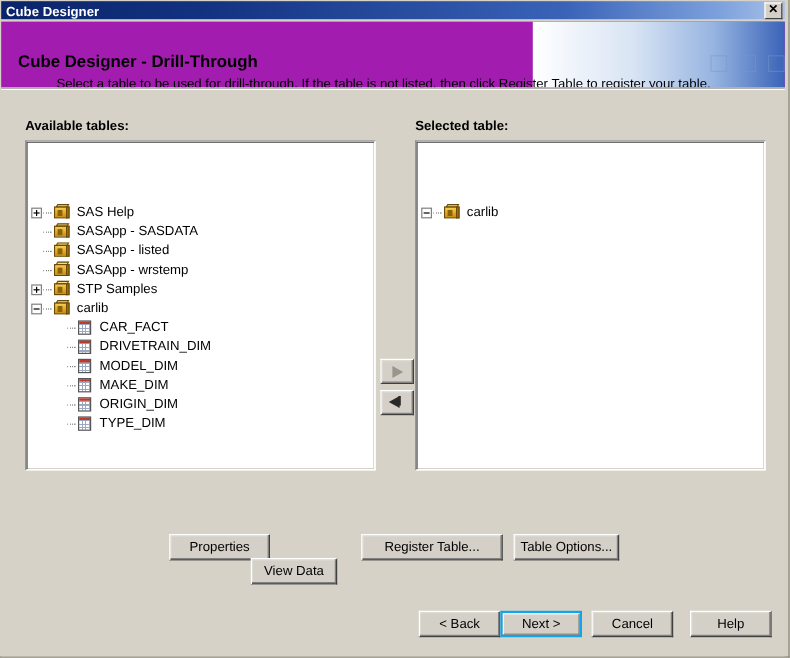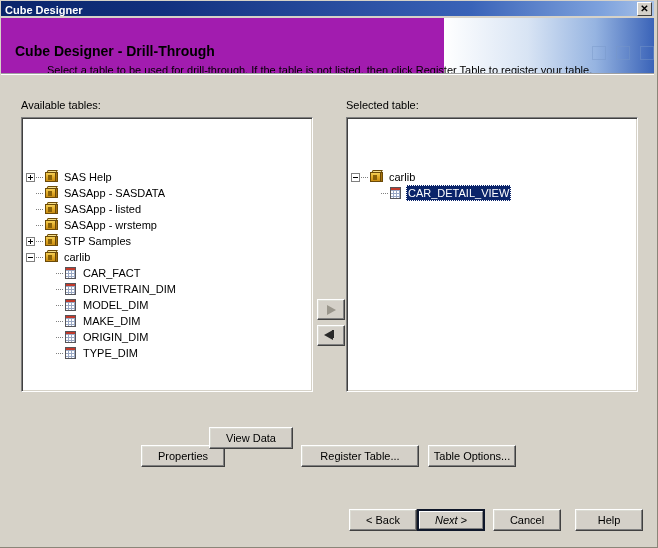--- a/index.html
+++ b/index.html
@@ -117,20 +117,21 @@
     left: 1px; top: 75px;
     width: 653px; height: 472px;
     background: #d6d2c8;
   }
 
   .panel-label {
     position: absolute;
     font-size: 11px;
     color: #000;
     white-space: nowrap;
+    font-weight: bold;
   }
 
   .listbox {
     position: absolute;
     background: #ffffff;
     box-sizing: border-box;
     border: 1px solid;
     border-color: #808080 #ffffff #ffffff #808080;
     box-shadow: inset 1px 1px 0 #404040, inset -1px -1px 0 #d6d2c8;
     overflow: hidden;
@@ -292,36 +293,35 @@
     color: #000;
     text-align: center;
     cursor: default;
     white-space: nowrap;
     display: flex;
     align-items: center;
     justify-content: center;
     height: 22px;
   }
   .btn.default {
-    border: 2px solid #0f172a;
+    border: 2px solid #0ea5e9;
     box-shadow: none;
-    font-style: italic;
   }
   .btn.default > span {
     display: block;
     width: 100%;
     height: 100%;
     line-height: 16px;
     box-sizing: border-box;
     border: 1px solid;
     border-color: #ffffff #808080 #808080 #ffffff;
   }
 
   #btn-properties     { left: 116px; top: 370px; width: 84px; margin-left: 24px; }
-  #btn-viewdata       { left: 208px; top: 352px; width: 84px; }
+  #btn-viewdata       { left: 208px; top: 390px; width: 72px; }
   #btn-register       { left: 300px; top: 370px; width: 118px; }
   #btn-tableoptions   { left: 427px; top: 370px; width: 88px; }
 
   #btn-back    { left: 348px; top: 434px; width: 68px; }
   #btn-next    { left: 416px; top: 434px; width: 68px; }
   #btn-cancel  { left: 492px; top: 434px; width: 68px; }
   #btn-help    { left: 574px; top: 434px; width: 68px; }
 </style>
 </head>
 <body>
@@ -492,30 +492,20 @@
             <span class="expander"></span>
             <span class="dotline"></span>
             <span class="lib-icon">
               <span class="topface"></span>
               <span class="box"></span>
               <span class="side"></span>
               <span class="dot"></span>
             </span>
             <span class="tlabel">carlib</span>
           </div>
-          <div class="tnode">
-            <span class="indent" style="width: 24px;"></span>
-            <span class="expander-spacer"></span>
-            <span class="dotline"></span>
-            <span class="tbl-icon">
-              <span class="grid"></span>
-              <span class="hdr"></span>
-            </span>
-            <span class="tlabel selected">CAR_DETAIL_VIEW</span>
-          </div>
         </div>
     </div>
 
     <div class="xfer-btn" id="xfer-right">
       <span class="tri-right"></span>
     </div>
     <div class="xfer-btn" id="xfer-left">
       <span class="tri-left"></span>
       <span class="tri-tail"></span>
     </div>

